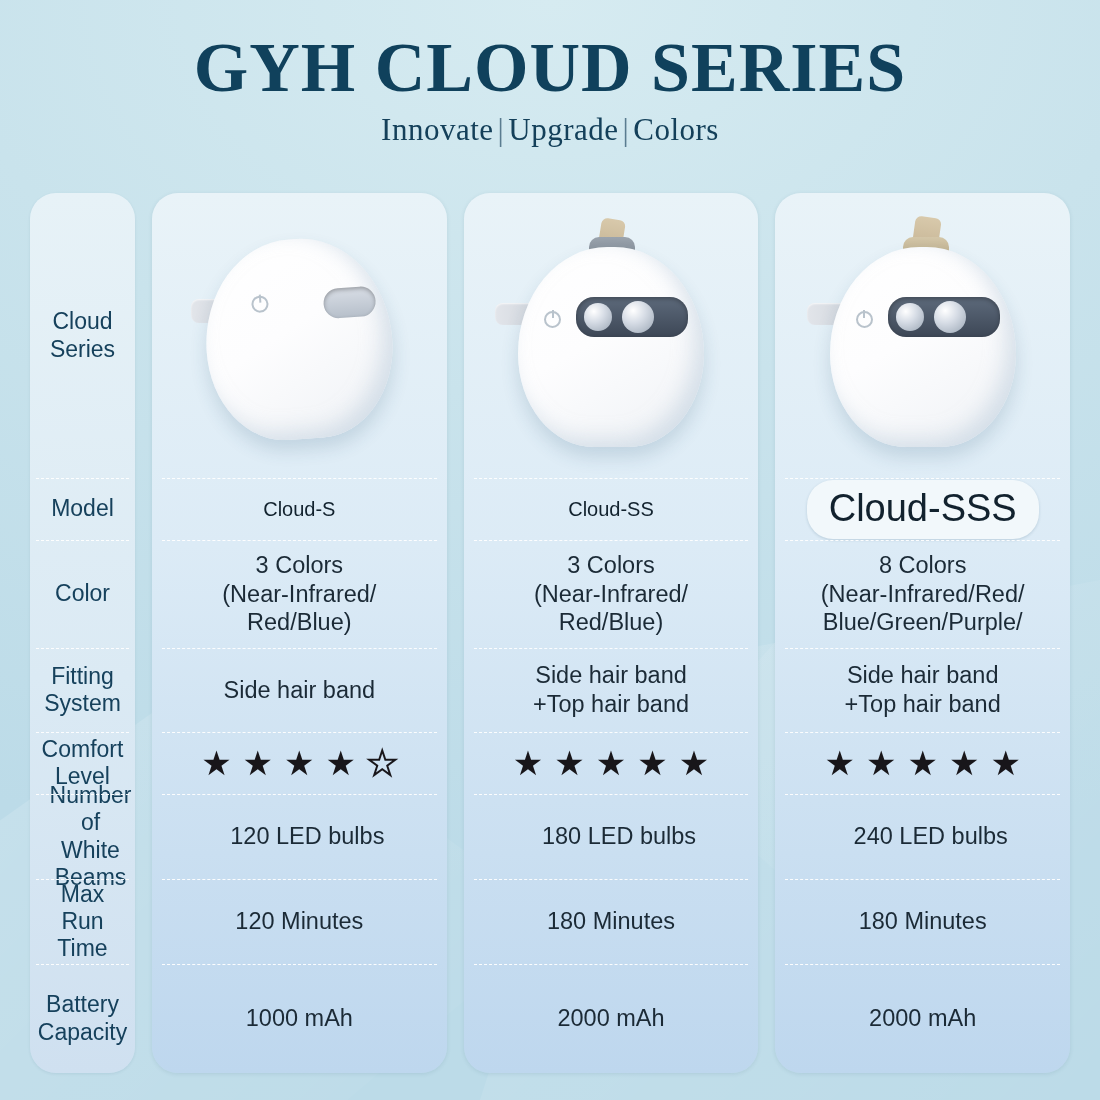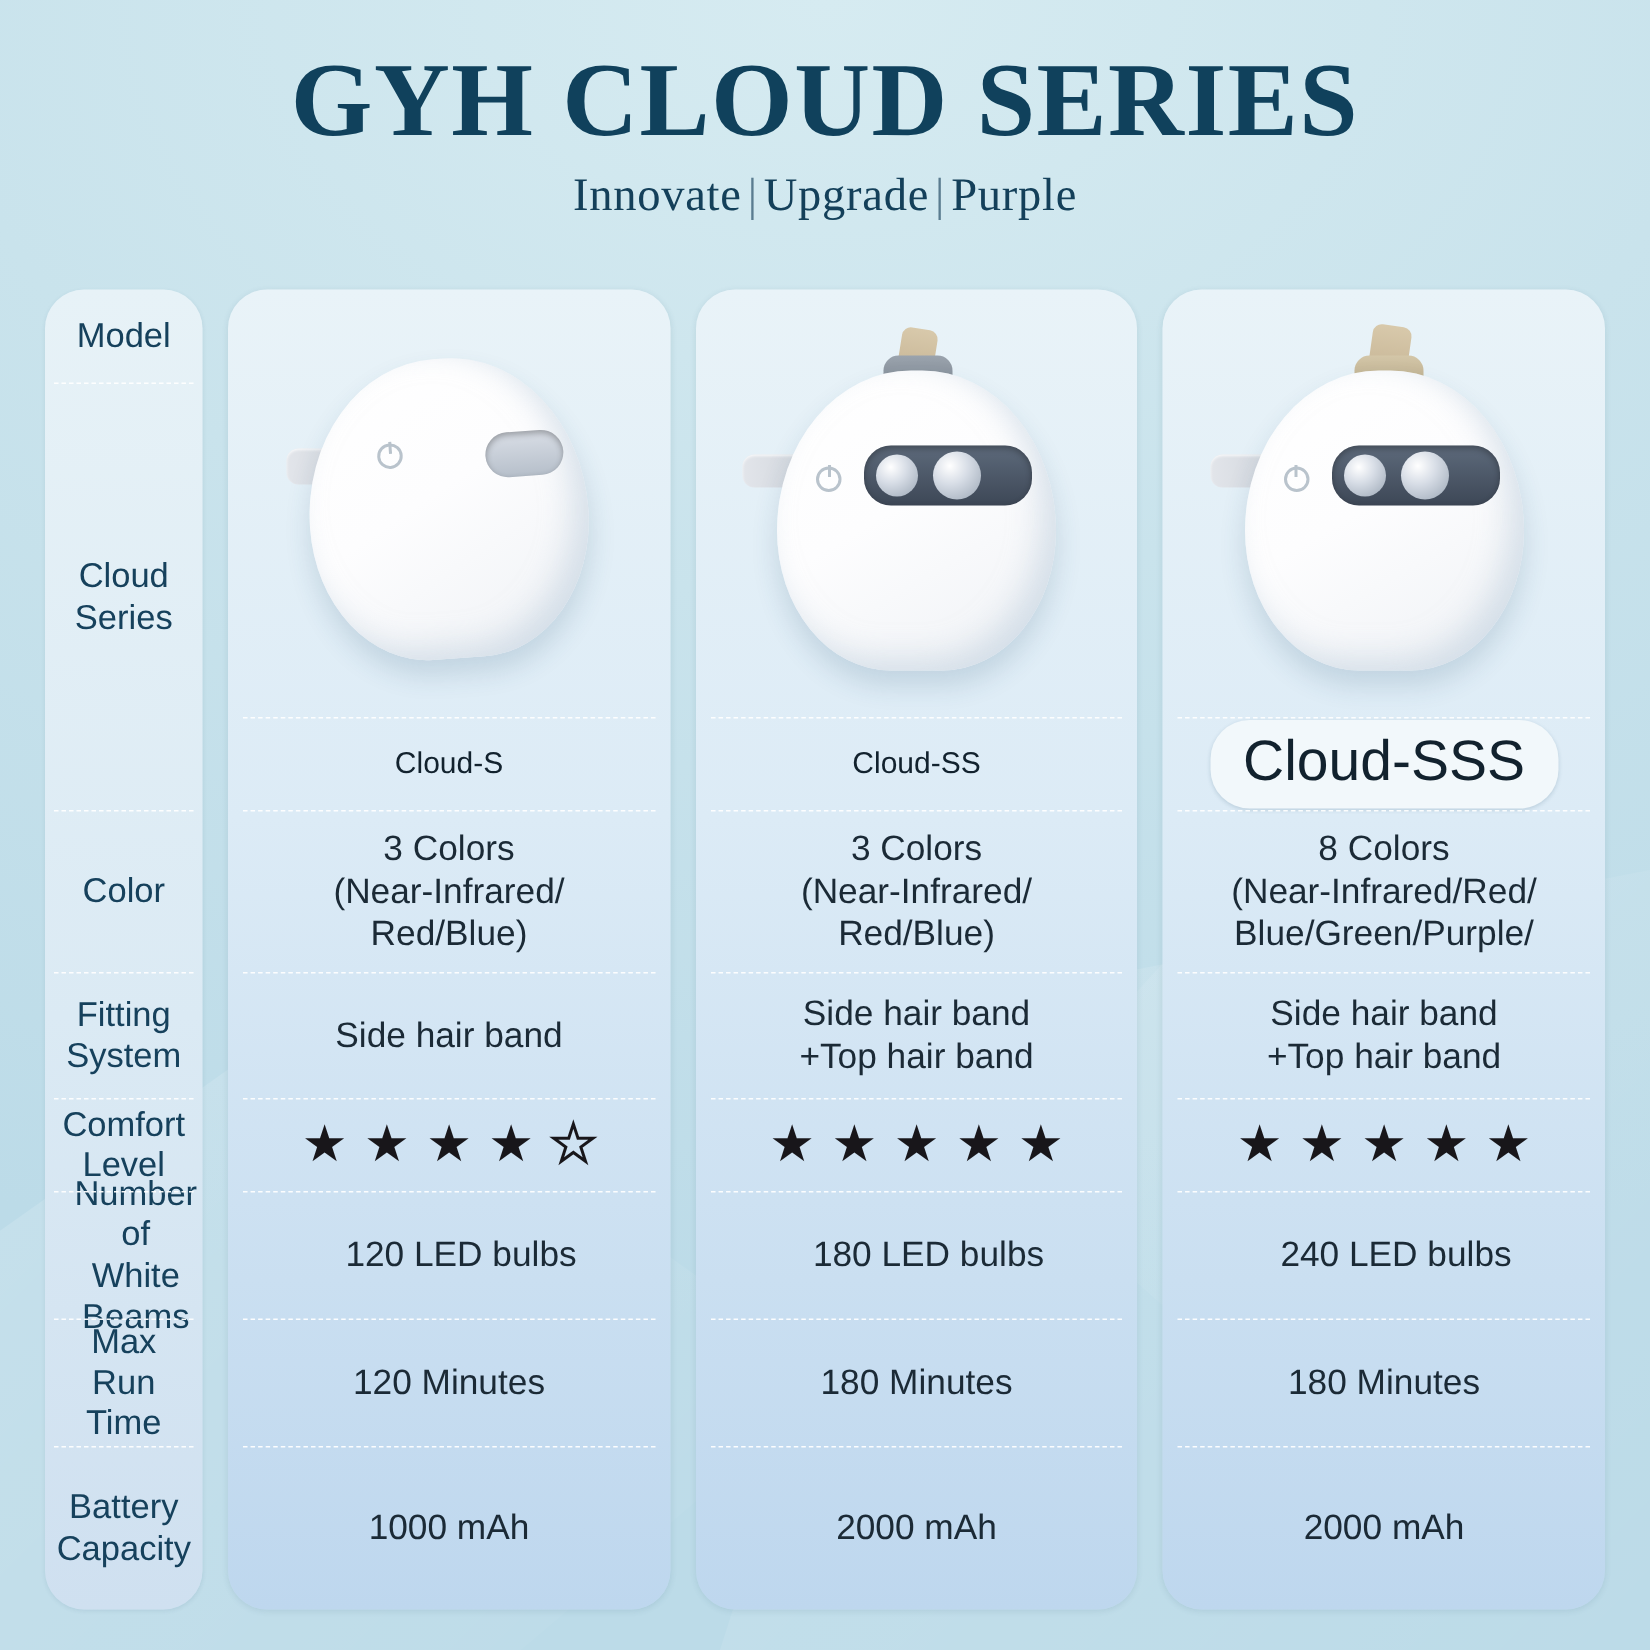--- a/index.html
+++ b/index.html
@@ -216,36 +216,36 @@
 
 <div id="page">
 
   <div class="tex tex1"></div>
   <div class="tex tex2"></div>
   <div class="tex tex3"></div>
 
   <div class="header">
     <div class="title">GYH CLOUD SERIES</div>
     <div class="subtitle">
-      <span>Innovate</span><span class="sep">|</span><span>Upgrade</span><span class="sep">|</span><span>Purple</span>
+      <span>Innovate</span><span class="sep">|</span><span>Upgrade</span><span class="sep">|</span><span>Colors</span>
     </div>
   </div>
 
   <div class="table">
 
     <div class="col col-labels">
       <div class="rows">
+        <div class="row r-img">
+          <div class="label">
+            <div>Cloud</div>
+            <div>Series</div>
+          </div>
+        </div>
         <div class="row r-model">
           <div class="label">Model</div>
-        </div>
-        <div class="row r-img">
-          <div class="label">
-            <div>Cloud</div>
-            <div>Series</div>
-          </div>
         </div>
         <div class="row r-color">
           <div class="label">Color</div>
         </div>
         <div class="row r-fit">
           <div class="label">
             <div>Fitting</div>
             <div>System</div>
           </div>
         </div>

